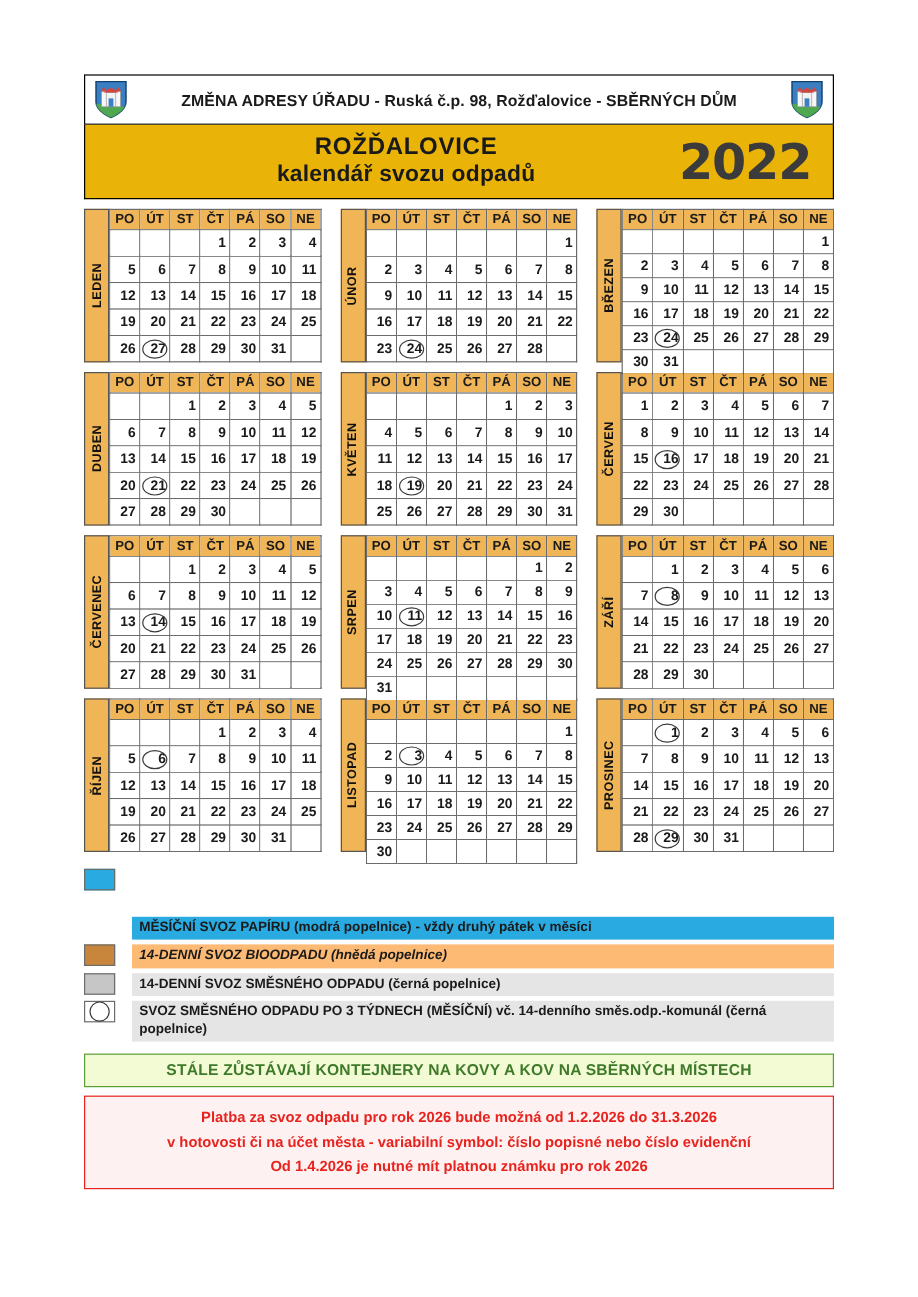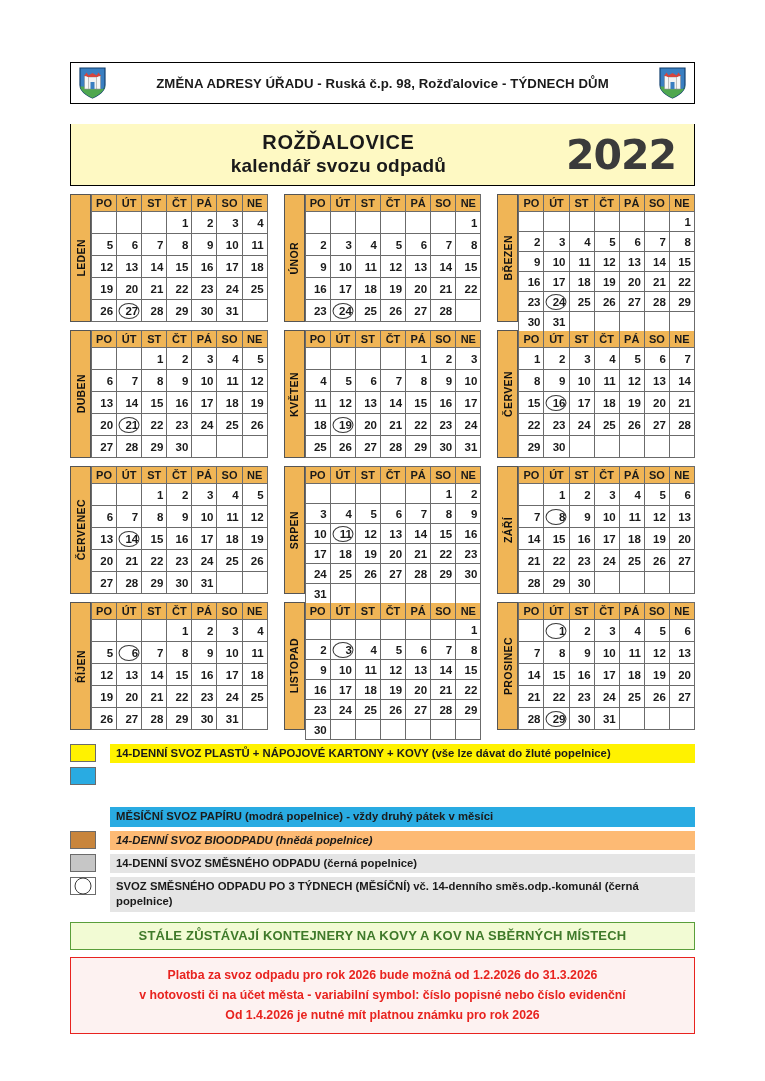--- a/index.html
+++ b/index.html
@@ -27,25 +27,24 @@
     width: 27px; height: 32px; flex: 0 0 auto;
     position: relative;
   }
   .header-title {
     flex: 1 1 auto; text-align: center;
     font-size: 13.2px; font-weight: bold; letter-spacing: .1px;
     color:#1a1a1a;
   }
   .header-band {
     border: 1.5px solid #000; border-top: none;
-    background: #fef9c3;
+    background: #eab308;
     height: 62px;
     display: flex; align-items: center;
     position: relative;
-    margin-top: 20px;
   }
   .band-center { flex:1 1 auto; text-align:center; padding-left:40px;}
   .band-l1 { font-size: 20px; font-weight: bold; letter-spacing: .6px; color:#1a1a1a; line-height: 1.15;}
   .band-l2 { font-size: 19px; font-weight: bold; letter-spacing: .2px; color:#1a1a1a; line-height: 1.25; text-align: center;}
   .band-year {
     font-size: 41px; font-weight: bold; color:#3b3b3b;
     padding-right: 18px; letter-spacing: -1px;
     font-family: "DejaVu Sans", sans-serif;
   }
 
@@ -178,21 +177,21 @@
           <path d="M1 20 C6 18 10 23 13.5 21 C17 19 22 24 26 21 V18 C26 26 13.5 31 13.5 31 C13.5 31 1 26 1 18 Z" fill="#4fa74f"></path>
           <rect x="7" y="10" width="13" height="12" fill="#f2f2f2" stroke="#8a8a8a" stroke-width=".5"></rect>
           <rect x="5.5" y="9" width="4" height="13" fill="#f7f7f7" stroke="#8a8a8a" stroke-width=".5"></rect>
           <rect x="17.5" y="9" width="4" height="13" fill="#f7f7f7" stroke="#8a8a8a" stroke-width=".5"></rect>
           <path d="M5 9 L7.5 5.5 L10 9 Z" fill="#d6453c"></path>
           <path d="M17 9 L19.5 5.5 L22 9 Z" fill="#d6453c"></path>
           <path d="M7 10 L13.5 6 L20 10 Z" fill="#d6453c"></path>
           <rect x="11.5" y="15" width="4" height="7" fill="#3a7fc1"></rect>
         </svg>
       </div>
-      <div class="header-title">ZMĚNA ADRESY ÚŘADU - Ruská č.p. 98, Rožďalovice - TÝDNECH DŮM</div>
+      <div class="header-title">ZMĚNA ADRESY ÚŘADU - Ruská č.p. 98, Rožďalovice - SBĚRNÝCH DŮM</div>
       <div class="crest">
         <svg viewBox="0 0 27 32" width="27" height="32" aria-hidden="true">
           <path d="M1 1 H26 V18 C26 26 13.5 31 13.5 31 C13.5 31 1 26 1 18 Z" fill="#3a7fc1" stroke="#13406e" stroke-width="1.2"></path>
           <path d="M1 20 C6 18 10 23 13.5 21 C17 19 22 24 26 21 V18 C26 26 13.5 31 13.5 31 C13.5 31 1 26 1 18 Z" fill="#4fa74f"></path>
           <rect x="7" y="10" width="13" height="12" fill="#f2f2f2" stroke="#8a8a8a" stroke-width=".5"></rect>
           <rect x="5.5" y="9" width="4" height="13" fill="#f7f7f7" stroke="#8a8a8a" stroke-width=".5"></rect>
           <rect x="17.5" y="9" width="4" height="13" fill="#f7f7f7" stroke="#8a8a8a" stroke-width=".5"></rect>
           <path d="M5 9 L7.5 5.5 L10 9 Z" fill="#d6453c"></path>
           <path d="M17 9 L19.5 5.5 L22 9 Z" fill="#d6453c"></path>
           <path d="M7 10 L13.5 6 L20 10 Z" fill="#d6453c"></path>
@@ -1014,24 +1013,20 @@
               <td class="empty"></td>
               <td class="empty"></td>
             </tr>
           </tbody>
         </table>
       </div>
     </div>
 
   <div class="legend" id="legend">
       <div class="leg-row">
-        <div class="leg-sw yellow"></div>
-        <div class="leg-txt yellow">14-DENNÍ SVOZ PLASTŮ + NÁPOJOVÉ KARTONY + KOVY (vše lze dávat do žluté popelnice)</div>
-      </div>
-      <div class="leg-row">
         <div class="leg-sw blue"></div>
         <div class="leg-txt blue">MĚSÍČNÍ SVOZ PAPÍRU (modrá popelnice) - vždy druhý pátek v měsíci</div>
       </div>
       <div class="leg-row">
         <div class="leg-sw brown"></div>
         <div class="leg-txt brown">14-DENNÍ SVOZ BIOODPADU (hnědá popelnice)</div>
       </div>
       <div class="leg-row">
         <div class="leg-sw gray"></div>
         <div class="leg-txt gray">14-DENNÍ SVOZ SMĚSNÉHO ODPADU (černá popelnice)</div>

